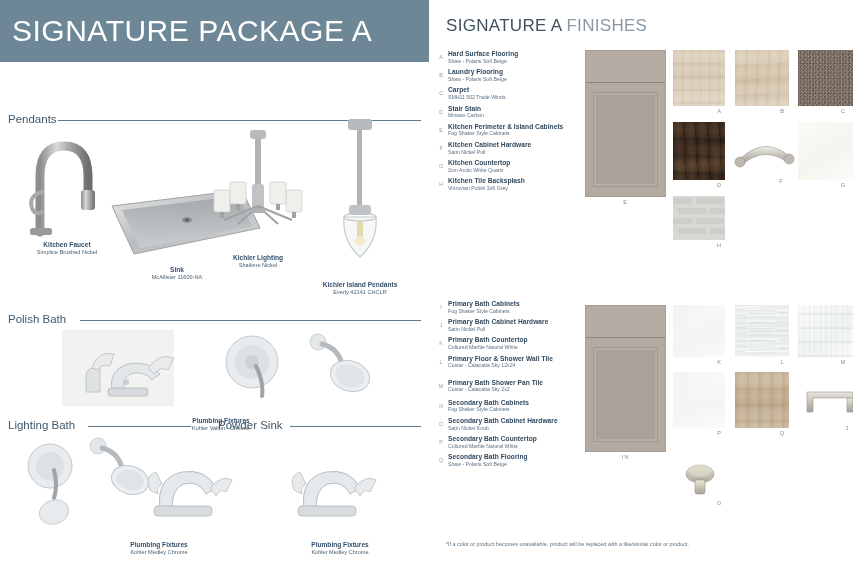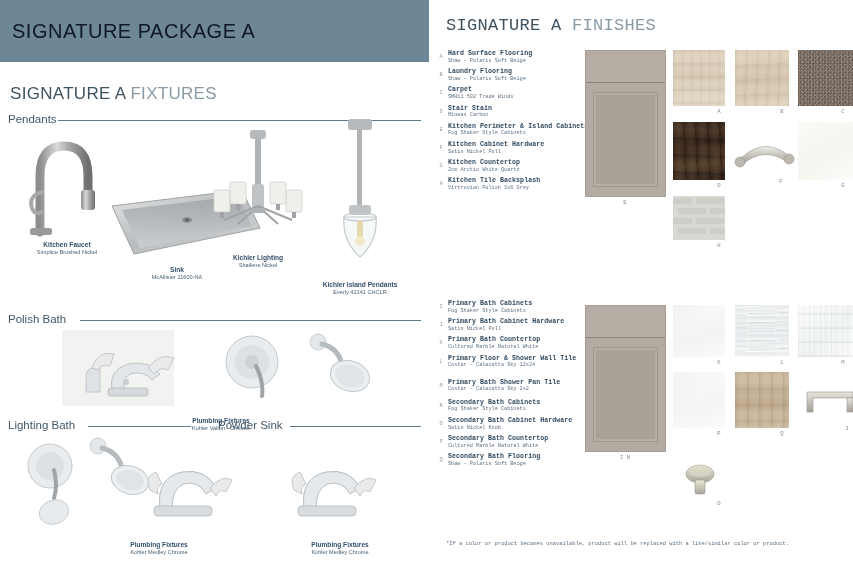--- a/index.html
+++ b/index.html
@@ -9,21 +9,21 @@
     -webkit-font-smoothing:antialiased;
   }
   .page{position:relative;width:853px;height:569px;}
 
   
   .header-bar{
     position:absolute;left:0;top:0;width:429px;height:62px;
     background:#6d8796;display:flex;align-items:center;
   }
   .header-title{
-    color:#0f172a;font-size:20px;font-weight:300;letter-spacing:.5px;
+    color:#ffffff;font-size:30px;font-weight:300;letter-spacing:.5px;
     padding-left:12px;white-space:nowrap;
   }
 
   
   .left-col{position:absolute;left:0;top:62px;width:429px;height:507px;}
   .sect-title{
     position:absolute;font-size:17px;font-weight:400;letter-spacing:.3px;
     color:#3f5260;white-space:nowrap;
   }
   .sect-title .muted{color:#8a9aa5;}
@@ -31,21 +31,21 @@
   .room-label{
     position:absolute;font-size:11.5px;color:#41586a;white-space:nowrap;
   }
   .room-rule{position:absolute;height:1px;background:#5d7a8c;}
 
   .fixture{position:absolute;text-align:center;}
   .fx-name{font-size:6.6px;font-weight:bold;color:#36506b;line-height:1.25;white-space:nowrap;}
   .fx-sub{font-size:5.6px;color:#4a6274;line-height:1.25;white-space:nowrap;}
 
   
-  .right-col{position:absolute;left:430px;top:0;width:423px;height:548px;font-family:Liberation Mono, monospace;}
+  .right-col{position:absolute;left:430px;top:0;width:423px;height:548px;}
   .finish-list{position:absolute;}
   .fl-row{position:relative;height:18.2px;}
   .fl-letter{
     position:absolute;left:0;top:4px;width:10px;text-align:center;
     font-size:5.2px;color:#8e9ea8;
   }
   .fl-name{
     position:absolute;left:12px;top:0px;font-size:6.6px;font-weight:bold;
     color:#31495e;white-space:nowrap;letter-spacing:.05px;
   }
@@ -150,23 +150,20 @@
 <body>
 
 <div class="page">
 
   <div class="header-bar">
     <div class="header-title">SIGNATURE PACKAGE A</div>
   </div>
 
   <div class="left-col">
 
-    <div class="sect-title" style="left:10px;top:22px;">
-      <span>SIGNATURE A </span><span class="muted">FIXTURES</span>
-    </div>
 
     <div class="room-label" style="left:8px;top:51px;">Pendants</div>
     <div class="room-rule" style="left:58px;top:58px;width:363px;"></div>
 
     <div class="room-label" style="left:8px;top:251px;">Polish Bath</div>
     <div class="room-rule" style="left:80px;top:258px;width:341px;"></div>
 
     <div class="room-label" style="left:8px;top:357px;">Lighting Bath</div>
     <div class="room-rule" style="left:88px;top:364px;width:103px;"></div>
 

